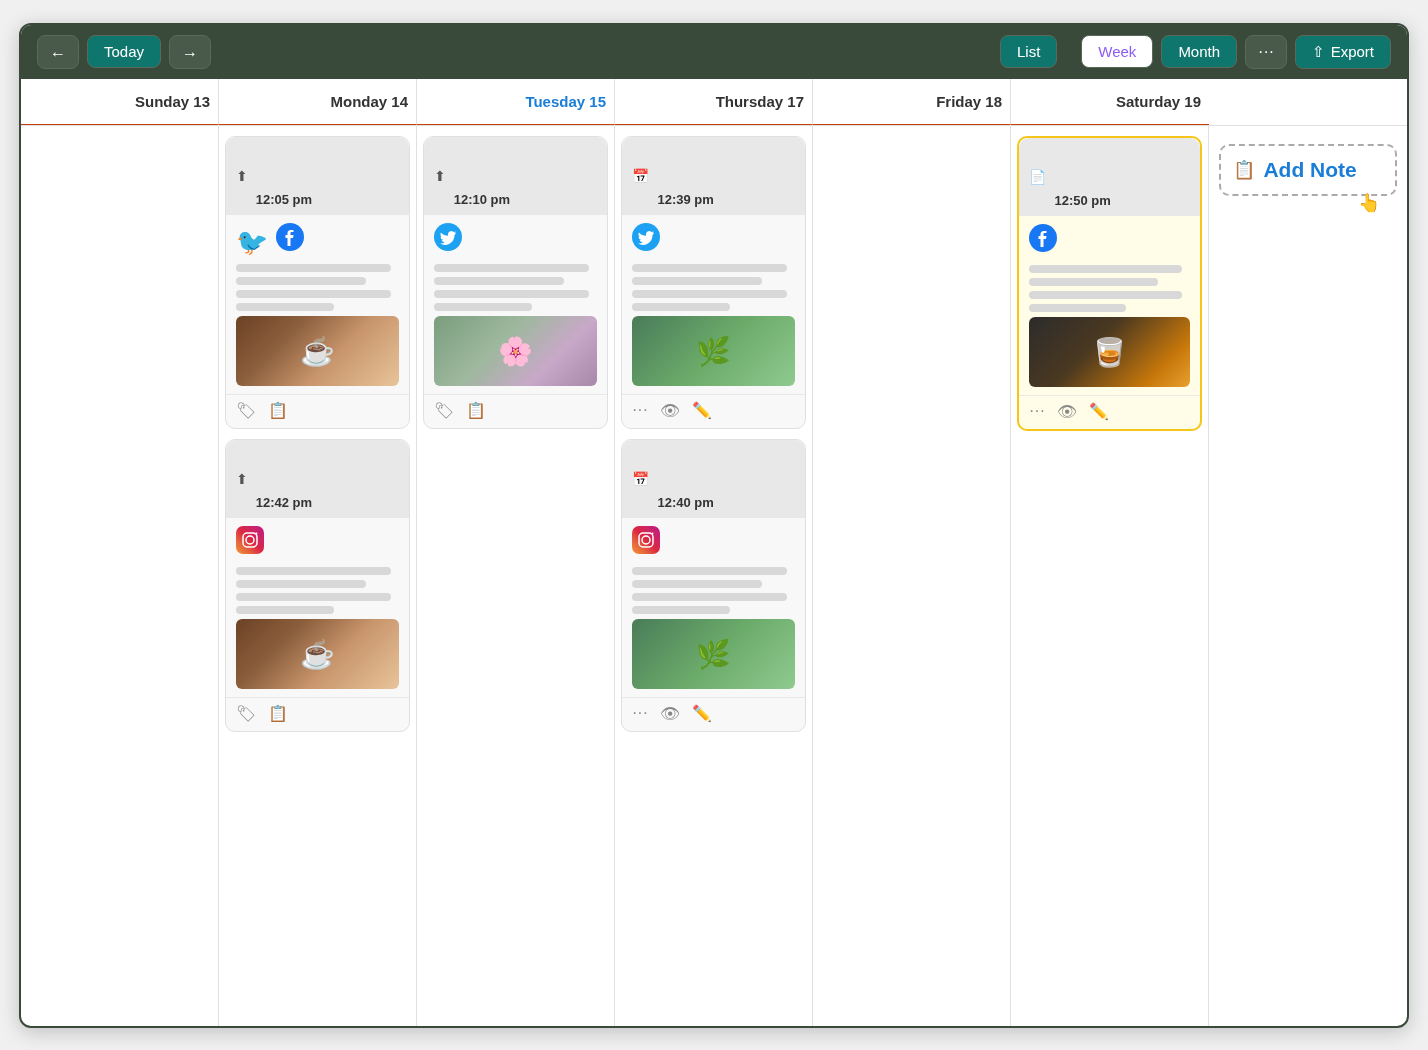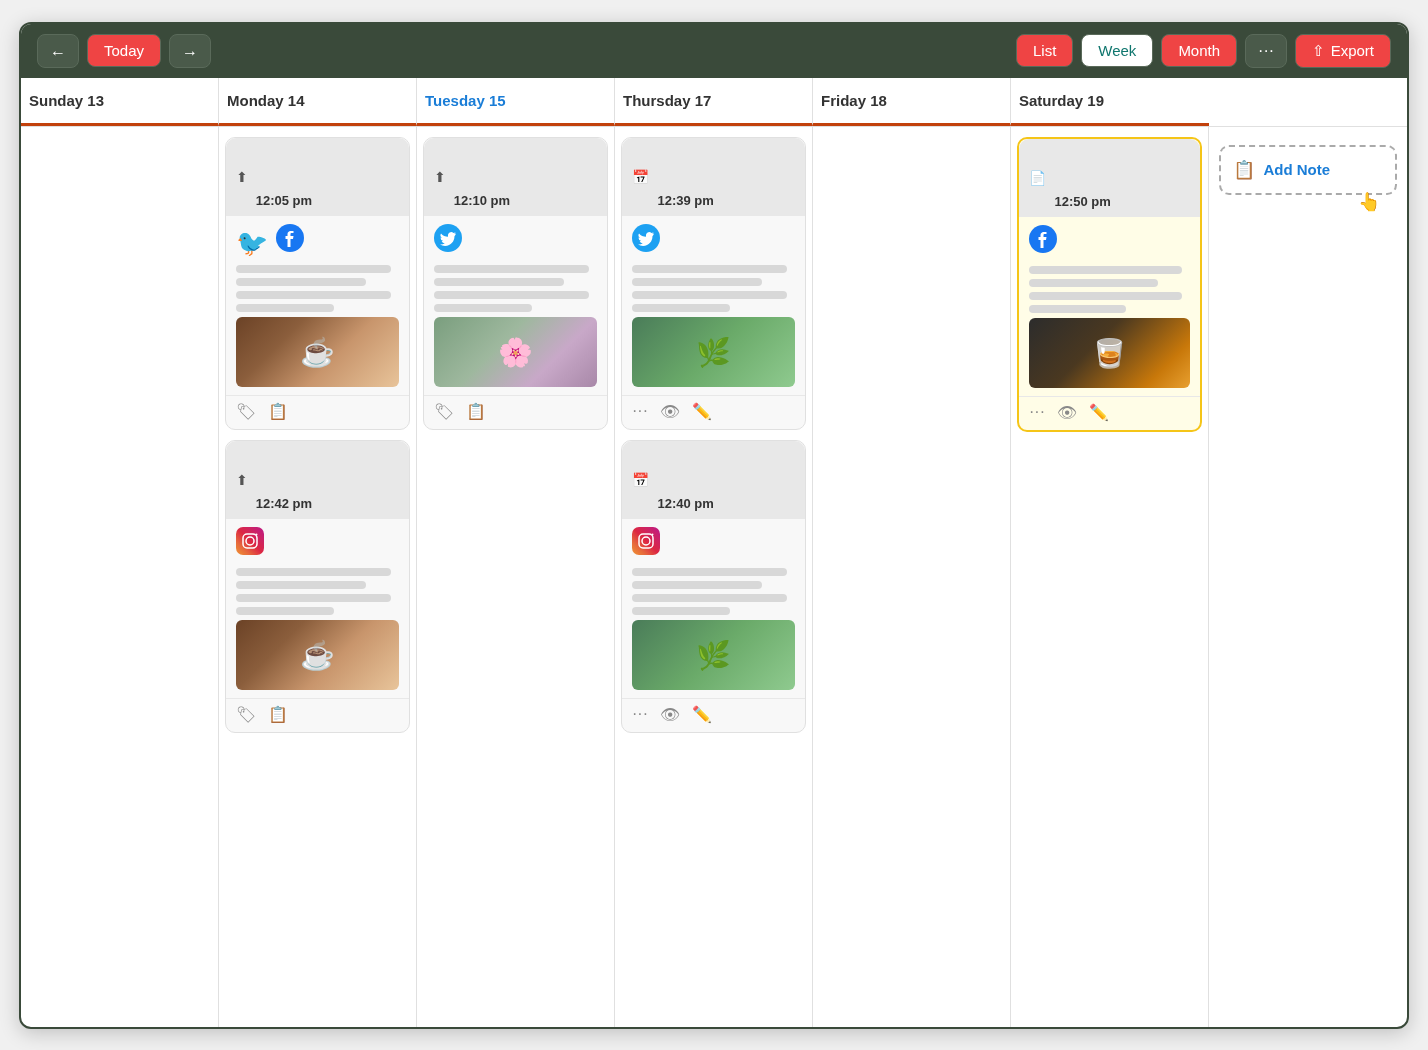--- a/index.html
+++ b/index.html
@@ -31,60 +31,61 @@
       align-items: center;
       gap: 8px;
     }
     .toolbar-right {
       display: flex;
       align-items: center;
       gap: 8px;
       padding-left: 44px;
     }
     .tb-btn {
-      background: #ef4444;
+      background: #0f766e;
       border: 1px solid #5a6a5a;
       border-radius: 8px;
       color: #fff;
       padding: 7px 16px;
       cursor: pointer;
       font-size: 15px;
       font-weight: 500;
       display: flex;
       align-items: center;
       gap: 6px;
     }
     .tb-btn.active {
       background: #fff;
-      color: #0f766e;
+      color: #8b5cf6;
+      margin-left: 16px;
     }
     .tb-btn-icon {
       background: #4a5a4a;
       border: 1px solid #5a6a5a;
       border-radius: 8px;
       color: #fff;
       padding: 7px 12px;
       cursor: pointer;
       font-size: 16px;
       display: flex;
       align-items: center;
     }
     .calendar-grid {
       display: grid;
       grid-template-columns: repeat(7, 1fr);
       border-bottom: 1px solid #e0e0e0;
     }
     .day-header {
-      text-align: left;
+      text-align: right;
       padding: 14px 8px;
       font-size: 15px;
       font-weight: 600;
       color: #333;
       border-right: 1px solid #e0e0e0;
-      border-bottom: 3px solid #c2410c;
+      border-bottom: 1px solid #c2410c;
     }
     .day-header.today {
       color: #1a7dd7;
     }
     .day-header:last-child {
       border-right: none;
     }
     .day-column {
       border-right: 1px solid #e0e0e0;
       padding: 10px 6px;
@@ -486,19 +487,19 @@
           <span class="footer-icon">···</span>
           <span class="footer-icon">👁</span>
           <span class="footer-icon">✏️</span>
         </div>
       </div>
     </div>
 
     <div class="day-column">
       <div class="add-note-area">
         <span style="color:#1a7dd7; font-size:18px;">📋</span>
-        <span style="color:#1a7dd7; font-size:15px; font-weight:600;">Add Note</span>
+        <span style="color:#1a7dd7; font-size:21px; font-weight:600;">Add Note</span>
         <span style="position:absolute; bottom:-20px; right:14px; font-size:18px;">👆</span>
       </div>
     </div>
 
   </div>
 </div>
 
 </body></html>

